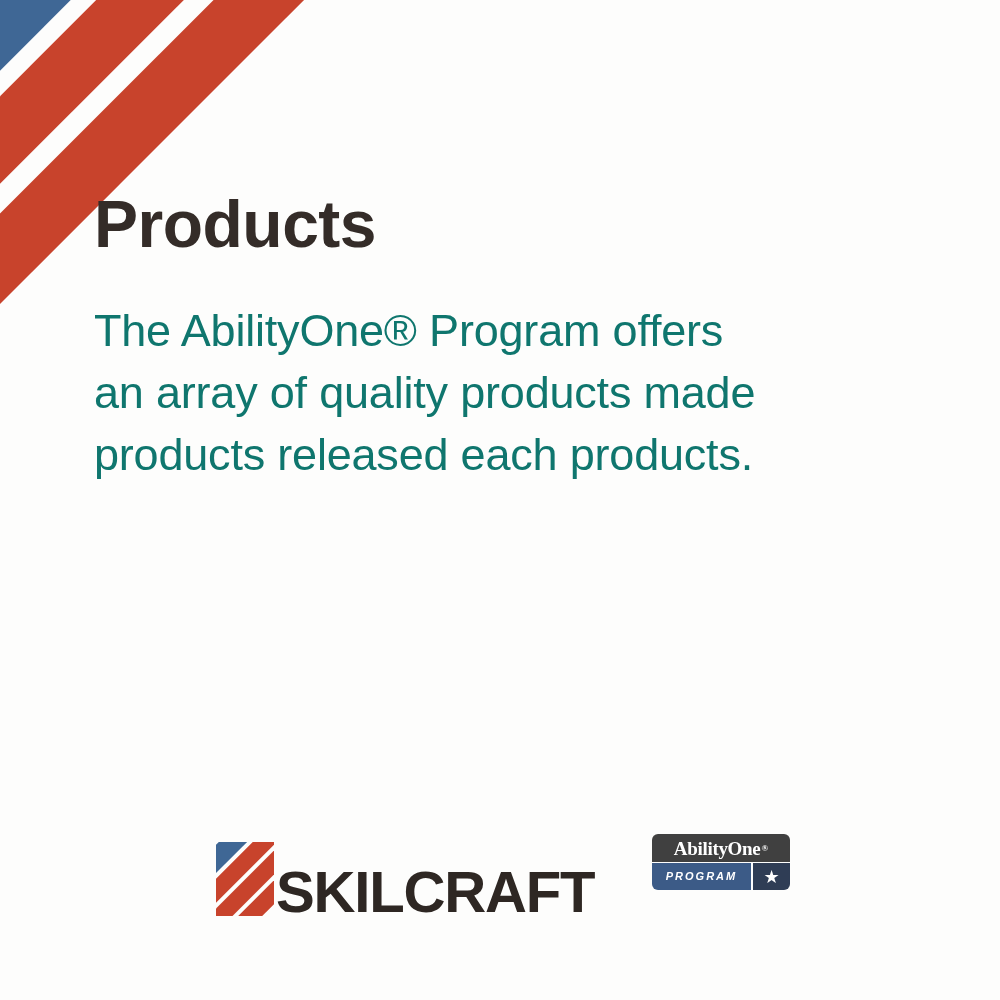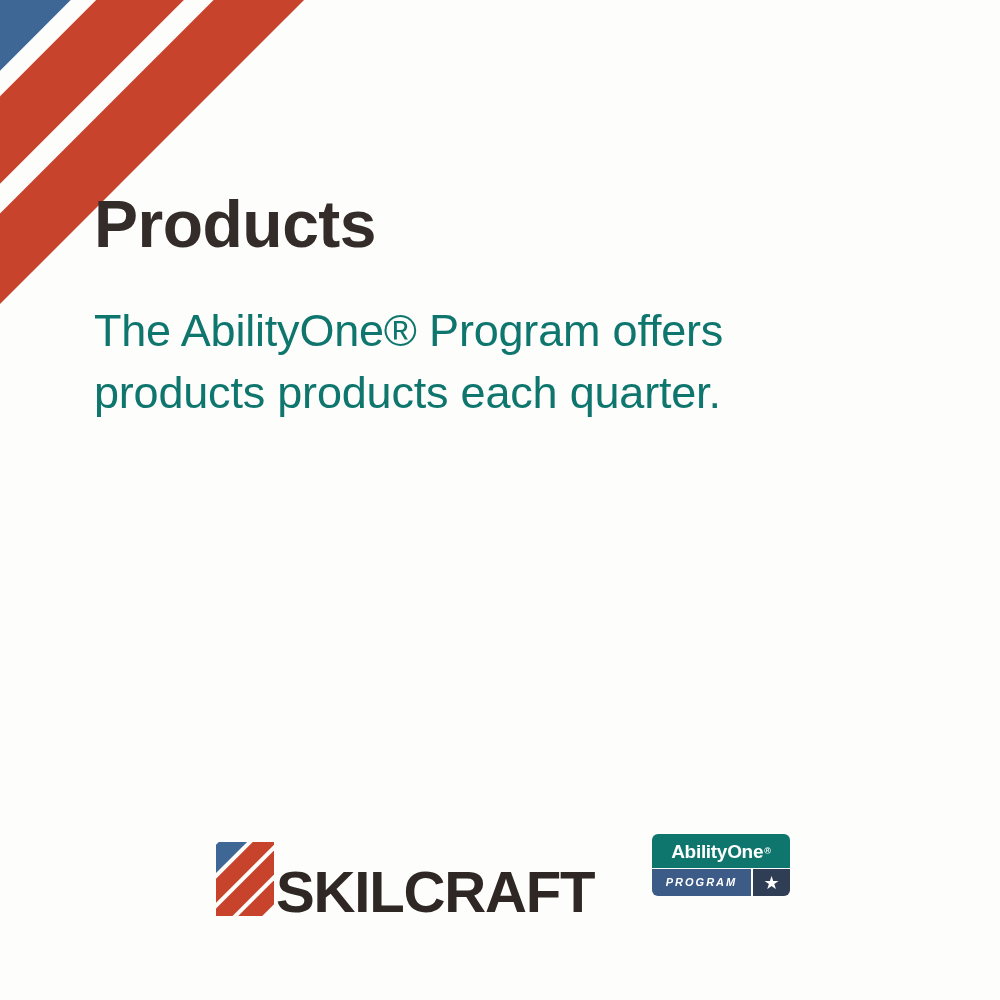--- a/index.html
+++ b/index.html
@@ -126,26 +126,27 @@
   #abilityone-logo {
     position: absolute;
     left: 652px;
     top: 16px;
     width: 138px;
     height: 66px;
   }
   #ao-top {
     position: relative;
     width: 138px;
-    height: 34px;
-    background: #0f766e;
+    height: 28px;
+    background: #404040;
     border-radius: 6px 6px 0 0;
     display: flex;
     align-items: center;
     justify-content: center;
+    font-family: Liberation Serif, serif;
   }
   #ao-top-text {
     color: #ffffff;
     font-size: 19px;
     font-weight: bold;
     letter-spacing: -0.3px;
     line-height: 19px;
   }
   #ao-reg {
     color: #ffffff;
@@ -202,21 +203,22 @@
       <span class="s-blue" style="left:0px;   width:50px;"></span>
       <span class="s-red" style="left:68px;  width:62px;"></span>
       <span class="s-red" style="left:151px; width:64px;"></span>
     </div>
   </div>
 
   <div id="page-title" style="color: rgb(52, 44, 40);">Products</div>
 
   <div id="body-copy" style="color: #0f766e;">
     <span class="ln">The AbilityOne® Program offers</span>
-    <span class="ln">products products each quarter.</span>
+    <span class="ln">an array of quality products made</span>
+    <span class="ln">products released each products.</span>
   </div>
 
   <div id="logo-row">
 
     <div id="skilcraft-logo">
       <div id="skilcraft-mark">
         <div class="mk">
           <span style="left:2px;  width:20px; background:#3f6795;"></span>
           <span style="left:2px;  width:20px; background:#c8432c; top:-4px; height:220px; clip-path: polygon(0 60px, 100% 60px, 100% 220px, 0 220px);"></span>
           <span style="left:26px; width:17px; background:#c8432c;"></span>

